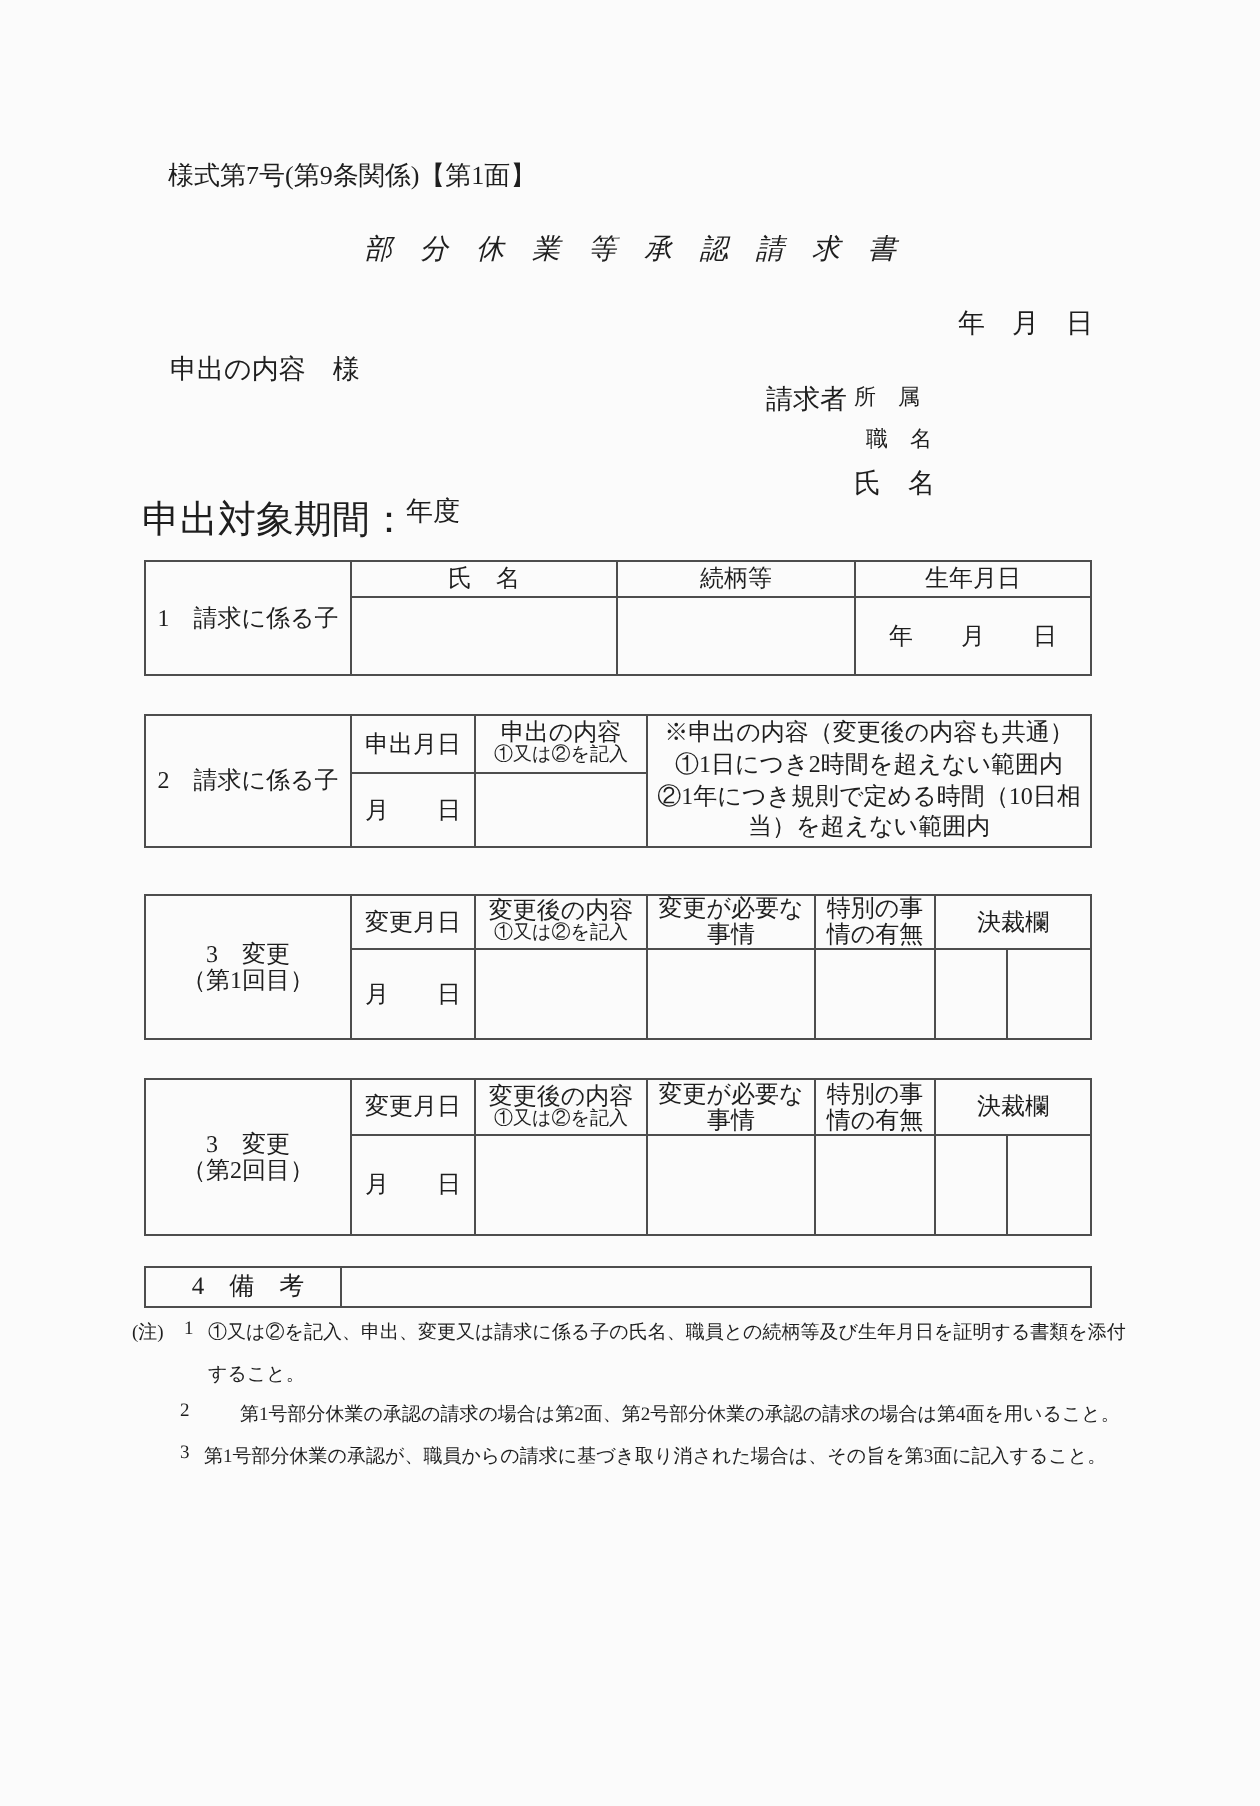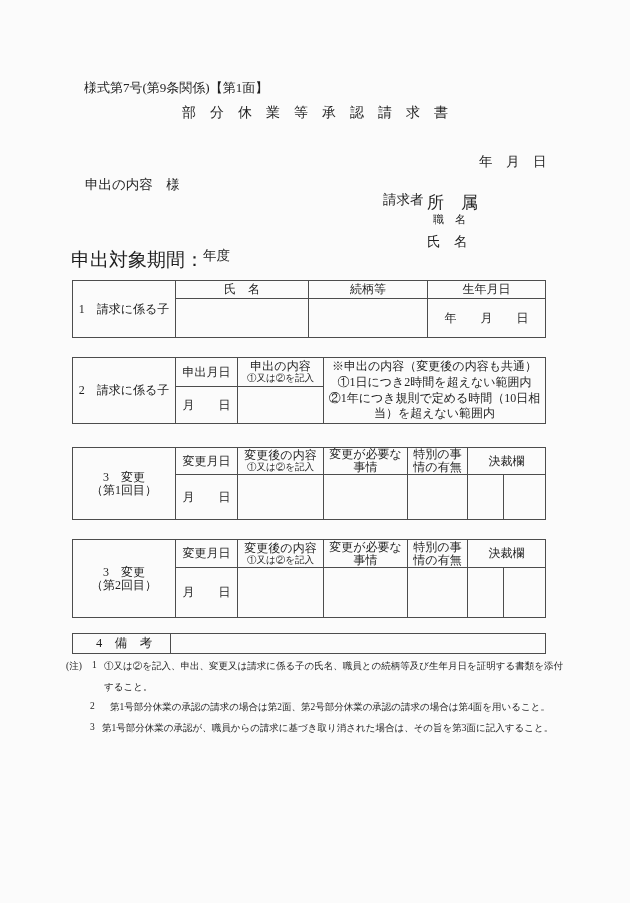--- a/index.html
+++ b/index.html
@@ -5,25 +5,25 @@
   * { margin:0; padding:0; box-sizing:border-box; }
   html,body { background:#fbfbfb; }
   .page {
     position:relative; width:630px; height:903px; background:#fbfbfb;
     color:#1e1e1e; font-family:"Liberation Serif","DejaVu Serif",serif;
     overflow:hidden;
   }
   .abs { position:absolute; white-space:nowrap; }
 
   .form-number { left:71px; top:79px;  font-size:13px;margin-left:13px; }
-  .title       { left:0; width:630px; text-align:center; top:104px; font-size:14px; }
+  .title       { left:0; width:630px; text-align:center; top:116px; font-size:14px;font-style:italic; }
   .date-line   { left:479px; top:153px; font-size:13.5px; }
   .addressee   { left:85px;  top:176px; font-size:13.5px; }
   .req-label   { left:383px; top:191px; font-size:13.5px;text-align:right; }
-  .req-aff     { left:427px; top:191px; font-size:17px; }
+  .req-aff     { left:427px; top:191px; font-size:11px; }
   .req-pos     { left:433px; top:212px; font-size:11px; }
   .req-name    { left:427px; top:233px; font-size:13.5px; }
   .period-label{ left:71px;  top:247px; font-size:19px; }
   .period-value{ left:203px; top:247px; font-size:13.5px; }
 
   table.t { position:absolute; left:72px; border-collapse:collapse; table-layout:fixed; }
   table.t td {
     border:1px solid #4d4d4d; font-size:12px; color:#1e1e1e;
     text-align:center; vertical-align:middle; padding:0; overflow:hidden;
   }
@@ -50,21 +50,21 @@
   td.note-cell div { font-size:12px; line-height:15.8px; white-space:nowrap; }
 
   .t4 td.lbl { padding-left:5px; font-size:12.5px; }
 
   .note { position:absolute; font-size:9.5px; white-space:nowrap; }
   .n-prefix{left:66px;  top:660px;}
   .n1-num  {left:92px;  top:660px;}
   .n1-text {left:104px; top:660px;}
   .n1-cont {left:104px; top:681px;}
   .n2-num  {left:90px;  top:701px;}
-  .n2-text {left:110px; top:701px;text-align:right;}
+  .n2-text {left:120px; top:701px;text-align:right;}
   .n3-num  {left:90px;  top:722px;}
   .n3-text {left:102px; top:722px;}
 </style>
 </head>
 <body>
 
 <div class="page">
 
   <div class="abs form-number">様式第7号(第9条関係)【第1面】</div>
   <div class="abs title">部　分　休　業　等　承　認　請　求　書</div>

